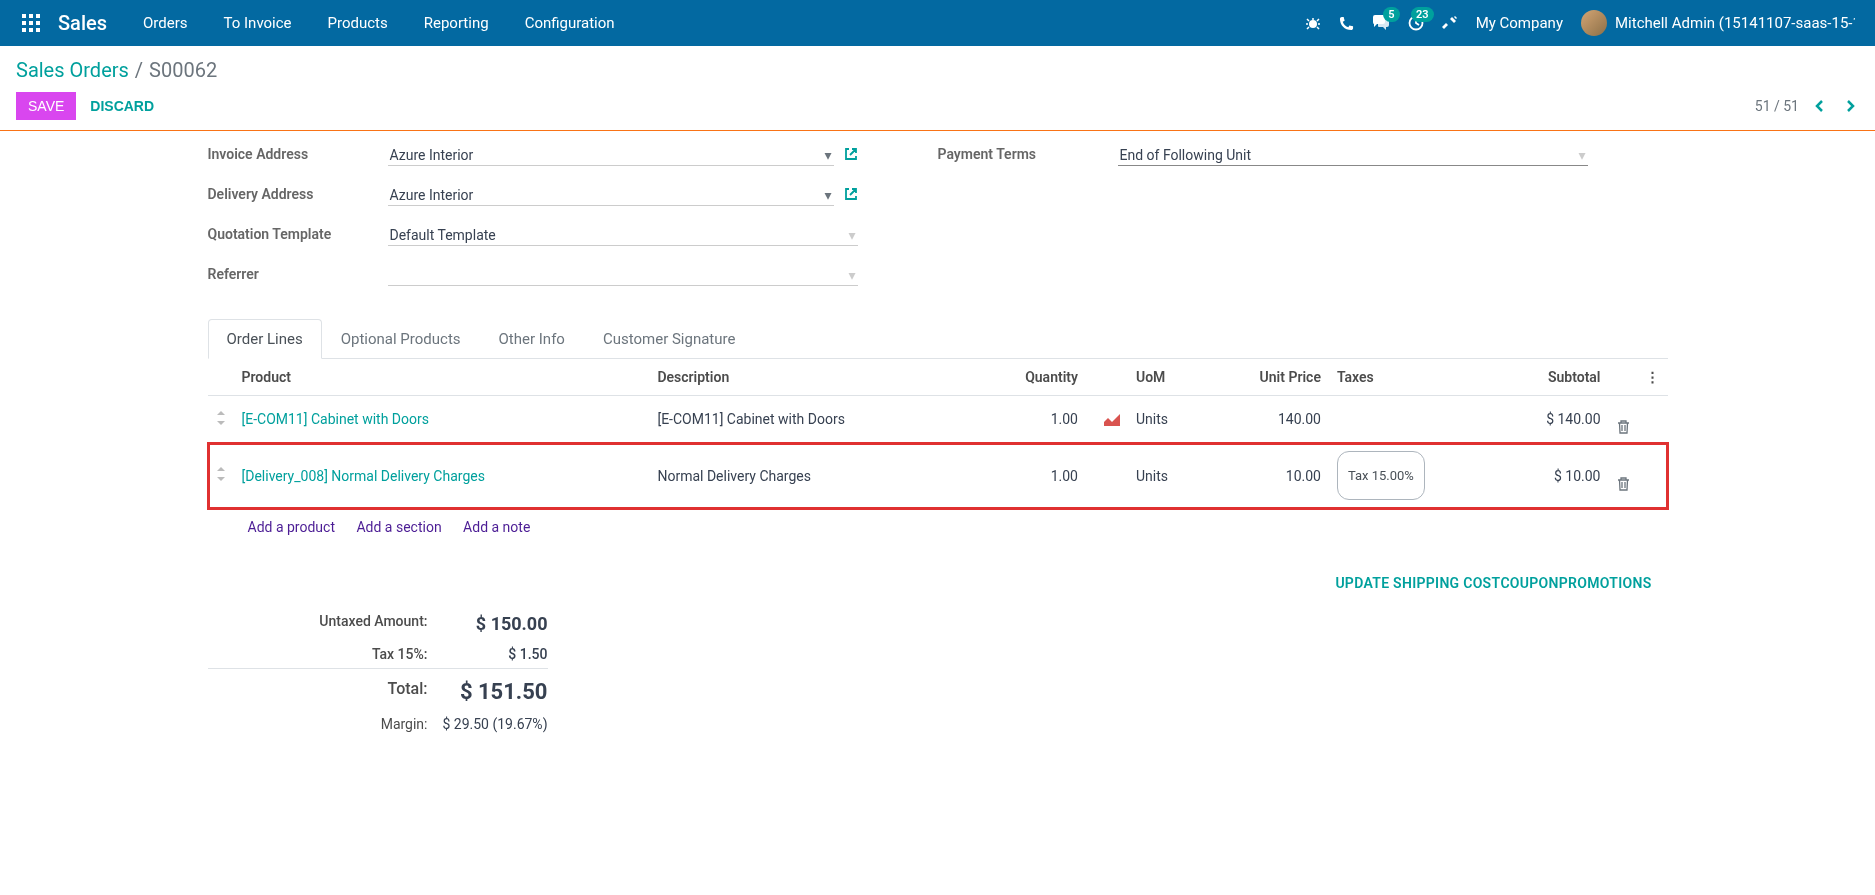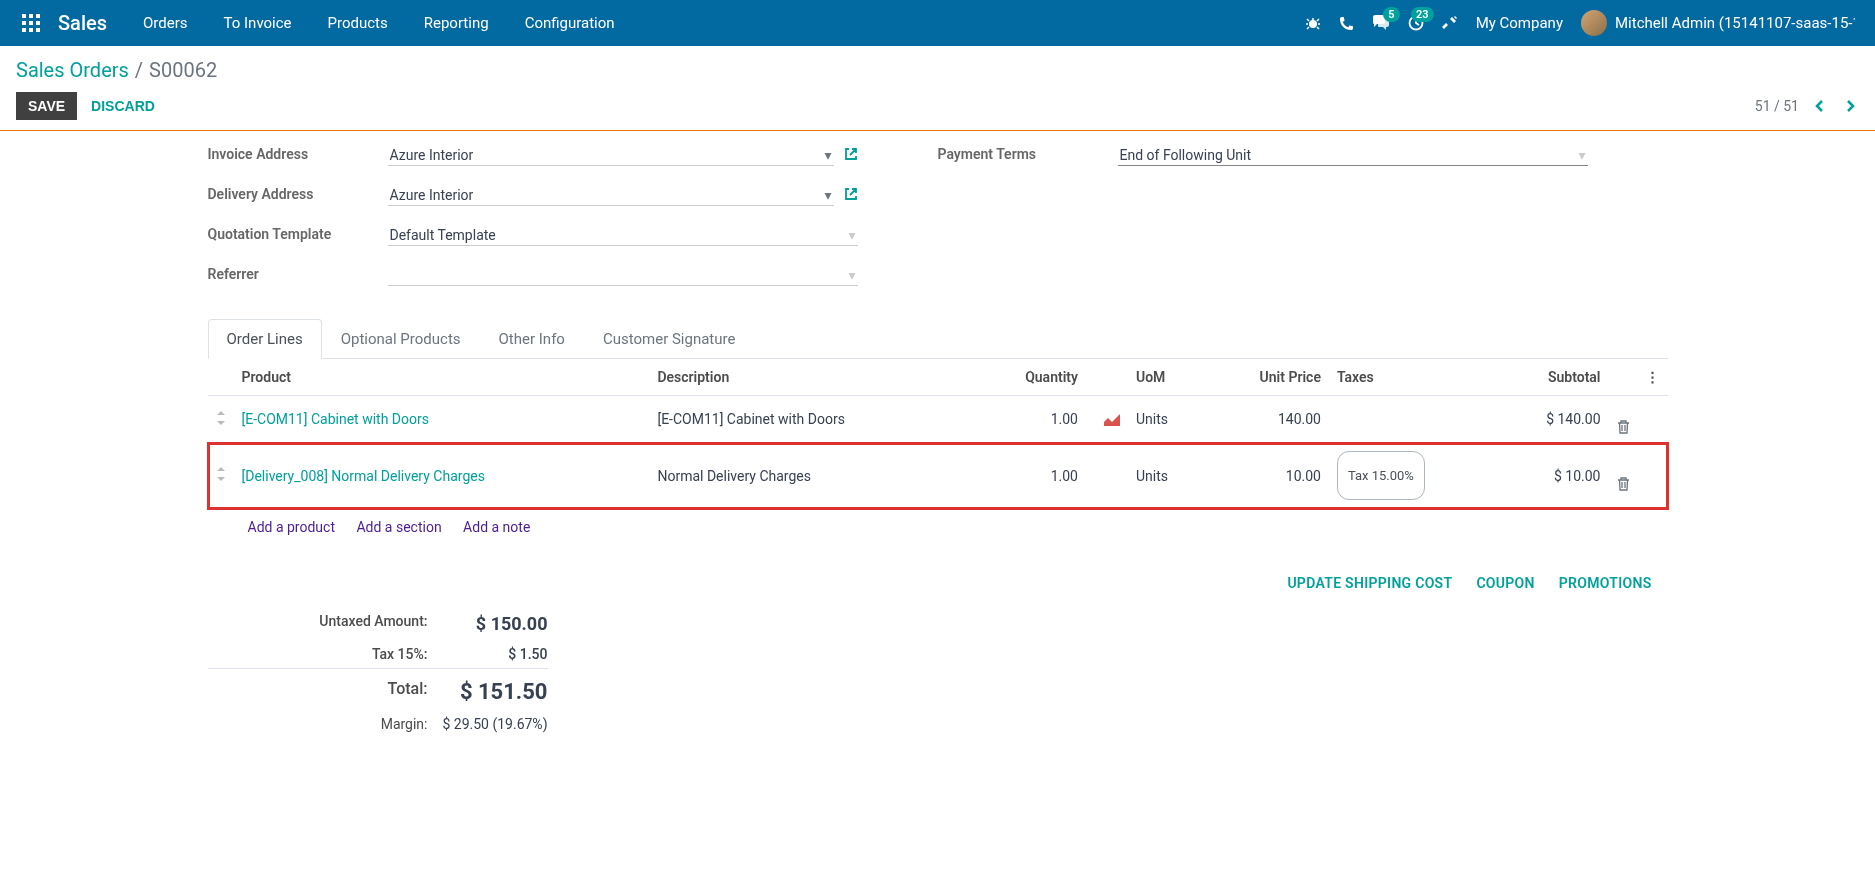--- a/index.html
+++ b/index.html
@@ -21,21 +21,21 @@
   .avatar { width: 26px; height: 26px; border-radius: 50%; background: linear-gradient(135deg, #d4a574, #8b6f47); }
   .user-name { font-size: 15px; white-space: nowrap; overflow:hidden; max-width:240px;}
 
   
   .control-panel { padding: 12px 16px 0 16px; border-bottom: 1px solid #f97316; }
   .breadcrumb { font-size: 20px; display: flex; align-items: center; gap: 6px; margin-bottom: 10px; }
   .breadcrumb .parent { color: #00a09d; cursor: pointer; }
   .breadcrumb .sep { color: #6c757d; }
   .breadcrumb .current { color: #6c757d; }
   .cp-buttons-row { display: flex; align-items: center; padding-bottom: 10px; }
-  .btn-primary { background: #404040; color: #fff; border: none; padding: 6px 12px; font-weight: 700; font-size: 14px; cursor: pointer; }
+  .btn-primary { background: #d946ef; color: #fff; border: none; padding: 6px 12px; font-weight: 400; font-size: 14px; cursor: pointer; }
   .btn-link { background: none; border: none; color: #00a09d; font-weight: 600; font-size: 14px; padding: 6px 14px; cursor: pointer; }
   .pager { margin-left: auto; display: flex; align-items: center; gap: 12px; color: #6c757d; font-size: 14px; }
   .pager .arrow { cursor: pointer; color: #00a09d; padding: 4px; }
   .pager .arrow svg { display: block; }
 
   
   .form-sheet { max-width: 1492px; margin: 0 auto; padding: 0 16px; }
   .form-row { display: flex; padding-top: 8px; }
   .form-col { flex: 1; padding-right: 30px; }
   .field-row { display: flex; align-items: center; margin-bottom: 10px; min-height: 30px; }
@@ -65,21 +65,21 @@
   .chart-ic { color: #d9534f; display:inline-block; vertical-align:middle; margin-left:10px;}
   .chart-ic svg { display:block; }
   .kebab { color:#6c757d; width:20px; text-align:center;}
   .highlighted-row td { position: relative; }
   .highlighted-row { outline: 3px solid #e03131; outline-offset: -2px; }
 
   .add-links { padding: 10px 8px 10px 40px; }
   .add-links a { color: #4c1d95; margin-right: 18px; cursor: pointer; }
 
   
-  .bottom-actions { display:flex; justify-content:flex-end; gap:24px; padding: 30px 16px 16px; }
+  .bottom-actions { display:flex; justify-content:flex-end; padding: 30px 16px 16px; }
   .bottom-actions a { color:#00a09d; font-weight:600; letter-spacing:0.3px;}
 
   .footer-row { display:flex; gap:40px; align-items:flex-start; padding: 0 0 20px 0;}
   .terms-box { flex:1; border:1px solid #ced4da; padding: 12px 14px; font-size:14px; color:#495057; margin-left: 35px; max-width: 830px;}
   .terms-box a { color:#00a09d; }
   .totals { width: 340px; margin-right: 10px; }
   .totals-row { display:flex; justify-content:space-between; padding: 6px 0; }
   .totals-row .lbl { color:#4c4c4c; font-weight: 500; text-align:right; flex:1;}
   .totals-row .val { width: 120px; text-align:right; font-weight:500;}
   .totals-row.grand { border-top:1px solid #dee2e6; padding-top:10px; }

